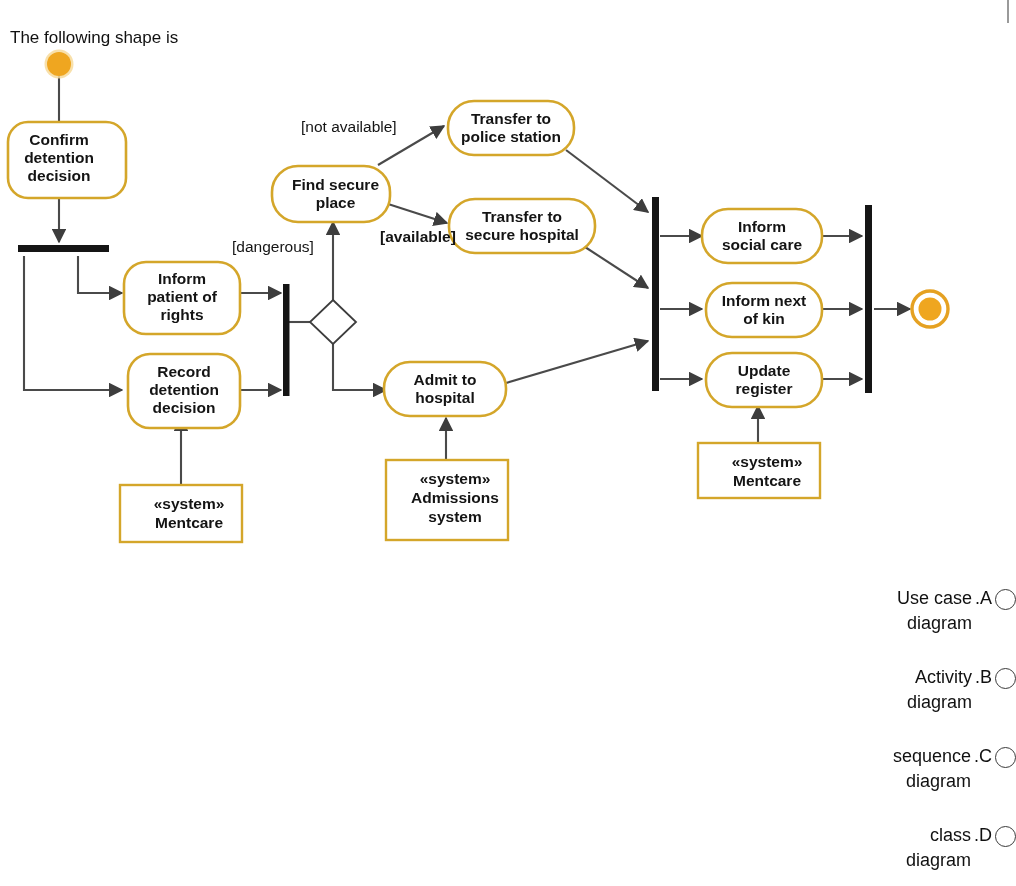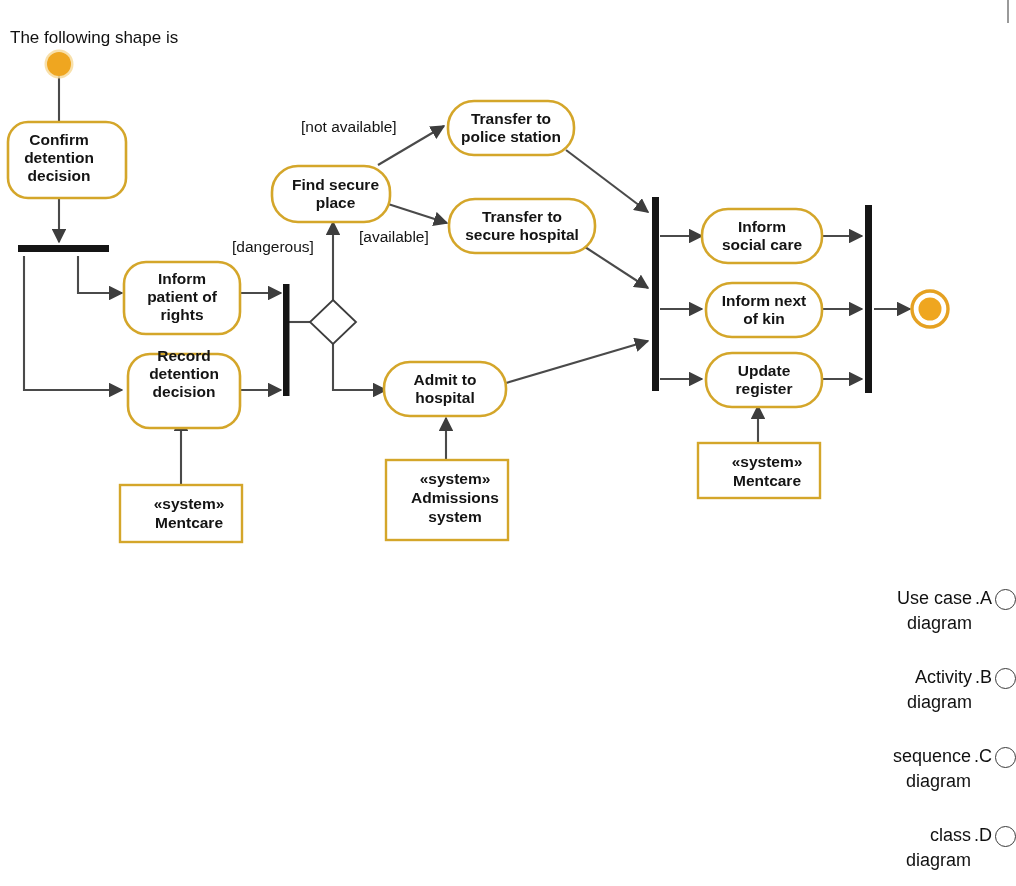--- a/index.html
+++ b/index.html
@@ -223,21 +223,21 @@
   </svg>
 
   <div class="node-label" style="left:8px;  top:131px; width:102px;">Confirm
 detention
 decision</div>
 
   <div class="node-label" style="left:124px; top:270px; width:116px;">Inform
 patient of
 rights</div>
 
-  <div class="node-label" style="left:128px; top:347px; width:112px;">Record
+  <div class="node-label" style="left:128px; top:363px; width:112px;">Record
 detention
 decision</div>
 
   <div class="node-label" style="left:272px; top:176px; width:97px;margin-left:15px;">Find secure
 place</div>
 
   <div class="node-label" style="left:448px; top:110px; width:126px;">Transfer to
 police station</div>
 
   <div class="node-label" style="left:449px; top:208px; width:146px;">Transfer to
@@ -250,21 +250,21 @@
 social care</div>
 
   <div class="node-label" style="left:706px; top:292px; width:116px;">Inform next
 of kin</div>
 
   <div class="node-label" style="left:706px; top:362px; width:116px;">Update
 register</div>
 
   <div class="guard-label" style="left:301px; top:117px;">[not available]</div>
 
-  <div class="guard-label" style="left:359px; top:227px;">[available]</div>
+  <div class="guard-label" style="left:380px; top:227px;font-weight:bold;">[available]</div>
 
   <div class="guard-label" style="left:232px; top:237px;">[dangerous]</div>
 
 
   <div class="sys-label" style="left:120px; top:494px; width:122px;">«system»
 Mentcare</div>
 
   <div class="sys-label" style="left:386px; top:469px; width:122px;">«system»
 Admissions
 system</div>

